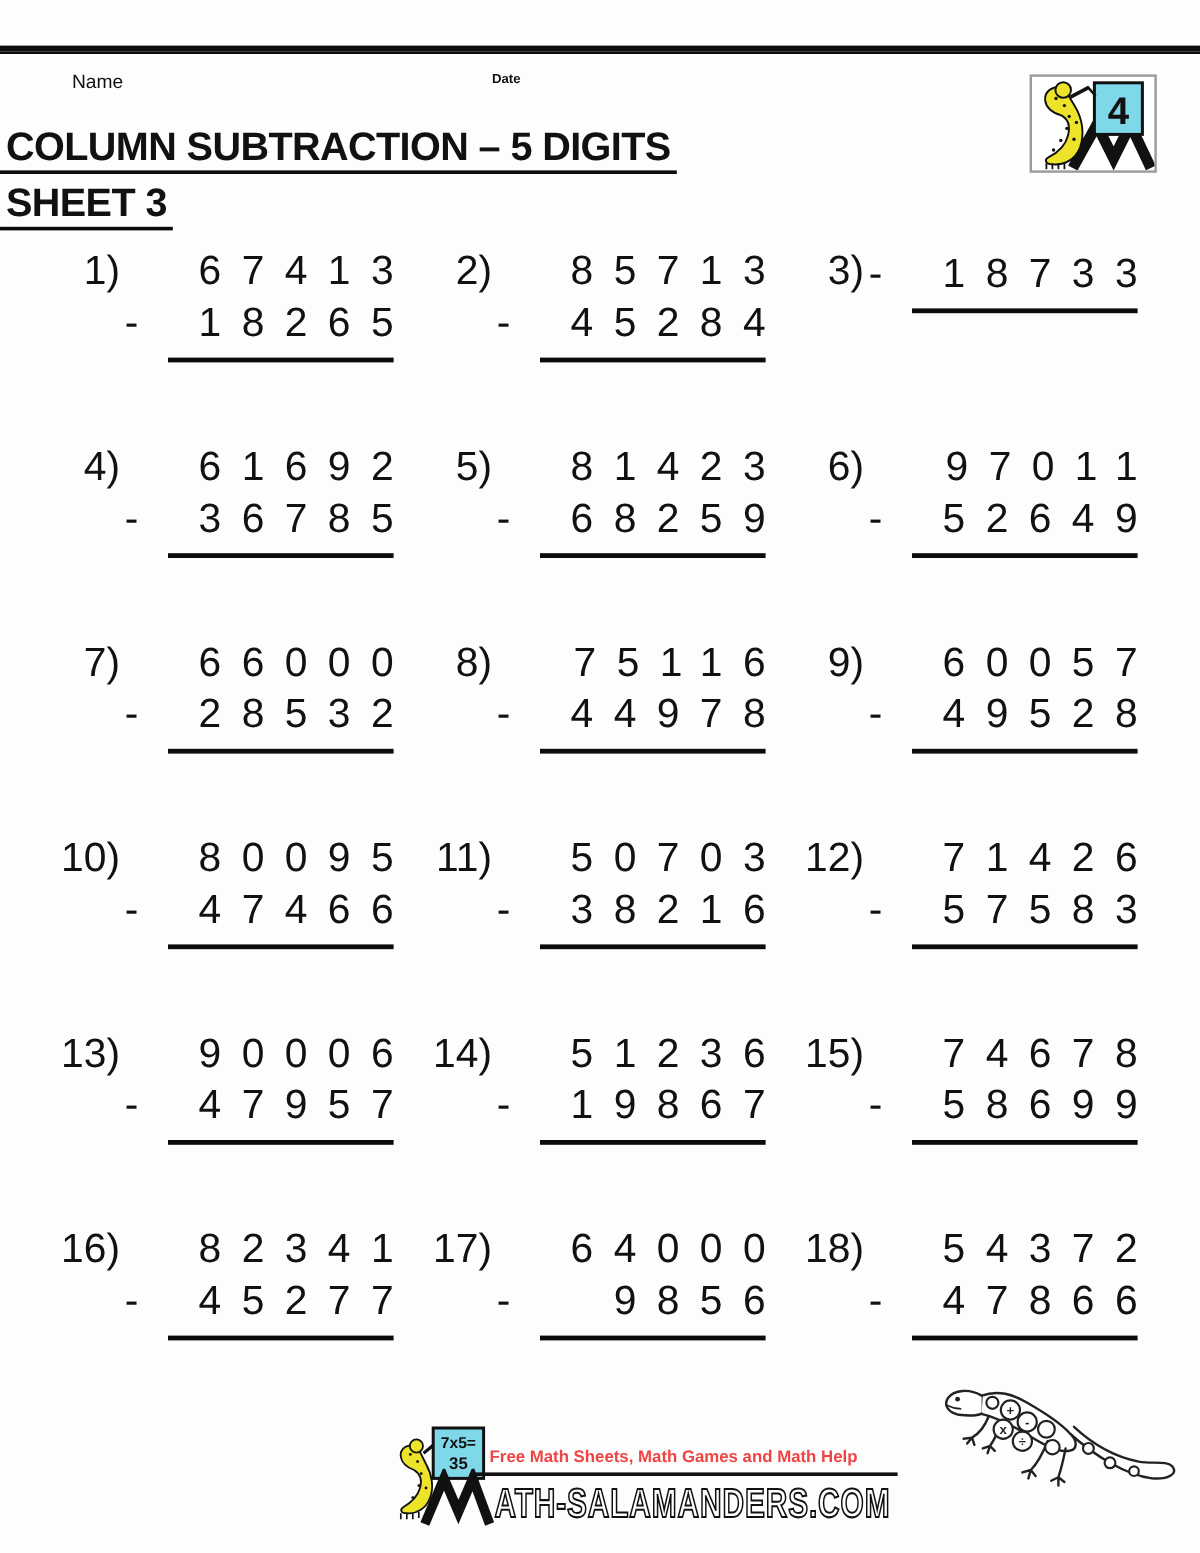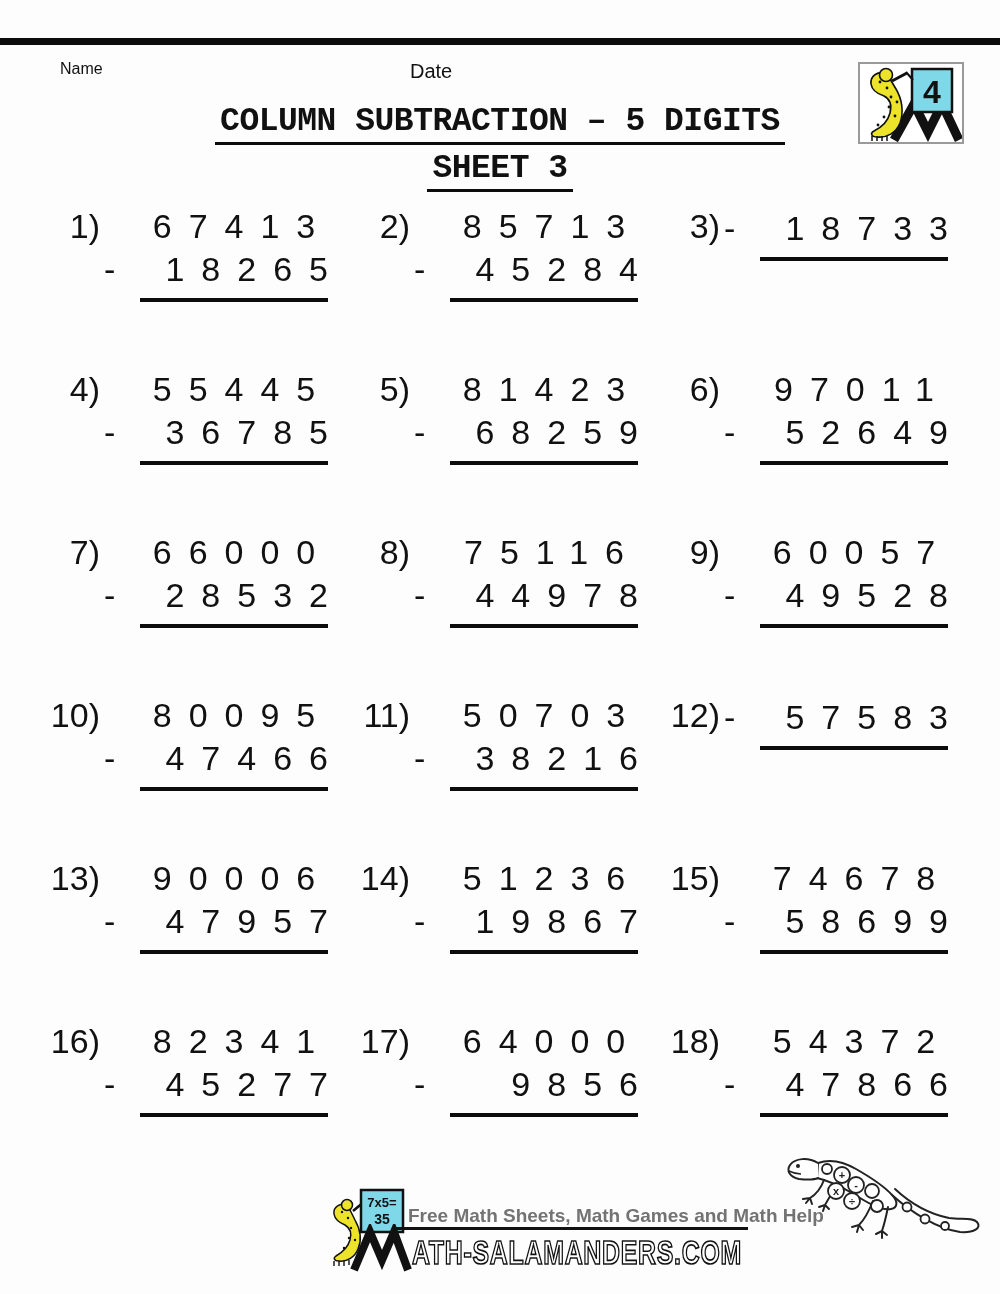--- a/index.html
+++ b/index.html
@@ -13,31 +13,31 @@
     overflow:hidden;
   }
   
   .top-rule {
     position:absolute; top:38px; left:0; width:1000px;
     height:2px; background:#fdfdfd;
     border-top:5px solid #0c0c0c;
     border-bottom:2px solid #0c0c0c;
   }
   .name-label { position:absolute; left:60px; top:60px; font-size:16px;text-align:center; }
-  .date-label { position:absolute; left:410px; top:60px; font-size:20px; }
+  .date-label { position:absolute; left:410px; top:60px; font-size:11px;font-weight:bold; }
 
   
   .logo-box {
     position:absolute; left:858px; top:62px; width:106px; height:82px;
     background:#fff; border:2px solid #9a9a9a;
   }
   .logo-box svg { display:block; }
 
   
-  .title-wrap { position:absolute; left:0; top:103px; width:1000px; text-align:center;font-family:Liberation Mono, monospace; }
+  .title-wrap { position:absolute; left:0; top:103px; width:1000px; text-align:left; }
   .title-line {
     display:inline-block;
     font-size:33px; font-weight:bold; letter-spacing:-0.5px;
     line-height:37px;
     border-bottom:3px solid #0c0c0c;
     padding:0 5px 2px 5px;
     white-space:nowrap;
   }
   .title-line.second { margin-top:5px; }
 
@@ -48,35 +48,35 @@
     grid-template-columns:repeat(3, 310px);
     grid-auto-rows:163px;
   }
   .problem { display:flex; align-items:flex-start; }
   .p-num {
     width:64px; text-align:right;
     font-size:34px; line-height:41px;
     flex:0 0 auto;
   }
   .p-col { margin-left:40px; width:188px; flex:0 0 auto; }
-  .p-top { text-align:center; font-size:34px; line-height:41px; white-space:nowrap; }
+  .p-top { text-align:right; font-size:34px; line-height:41px; white-space:nowrap; }
   .p-bottom {
     position:relative; text-align:right;
     font-size:34px; line-height:41px; white-space:nowrap;
     border-bottom:4px solid #0c0c0c;
     padding-bottom:8px; margin-top:2px;
   }
   .digits { letter-spacing:17px; margin-right:-17px; }
   .minus { position:absolute; left:-36px; top:0; }
 
   
   .footer-icon { position:absolute; left:328px; top:1188px; }
   .tagline {
     position:absolute; left:408px; top:1205px; width:300px;
-    text-align:center; font-size:19px; font-weight:bold; color:#737373;
+    text-align:center; font-size:14px; font-weight:bold; color:#ef4444;
     white-space:nowrap;
   }
   .footer-rule { position:absolute; left:396px; top:1227px; width:352px; height:3px; background:#111; }
   .wordmark-svg { position:absolute; left:346px; top:1224px; }
   .corner-art { position:absolute; left:780px; top:1133px; }
 </style>
 </head>
 <body>
 
 <div class="page">
@@ -136,21 +136,21 @@
     <div class="problem">
       <div class="p-num">3)</div>
       <div class="p-col">
         <div class="p-bottom"><span class="minus">-</span><span class="digits">18733</span></div>
       </div>
     </div>
 
     <div class="problem">
       <div class="p-num">4)</div>
       <div class="p-col">
-        <div class="p-top"><span class="digits">55445</span></div>
+        <div class="p-top"><span class="digits">61692</span></div>
         <div class="p-bottom"><span class="minus">-</span><span class="digits">36785</span></div>
       </div>
     </div>
     <div class="problem">
       <div class="p-num">5)</div>
       <div class="p-col">
         <div class="p-top"><span class="digits">81423</span></div>
         <div class="p-bottom"><span class="minus">-</span><span class="digits">68259</span></div>
       </div>
     </div>
@@ -194,20 +194,21 @@
     <div class="problem">
       <div class="p-num">11)</div>
       <div class="p-col">
         <div class="p-top"><span class="digits">50703</span></div>
         <div class="p-bottom"><span class="minus">-</span><span class="digits">38216</span></div>
       </div>
     </div>
     <div class="problem">
       <div class="p-num">12)</div>
       <div class="p-col">
+        <div class="p-top"><span class="digits">71426</span></div>
         <div class="p-bottom"><span class="minus">-</span><span class="digits">57583</span></div>
       </div>
     </div>
 
     <div class="problem">
       <div class="p-num">13)</div>
       <div class="p-col">
         <div class="p-top"><span class="digits">90006</span></div>
         <div class="p-bottom"><span class="minus">-</span><span class="digits">47957</span></div>
       </div>

